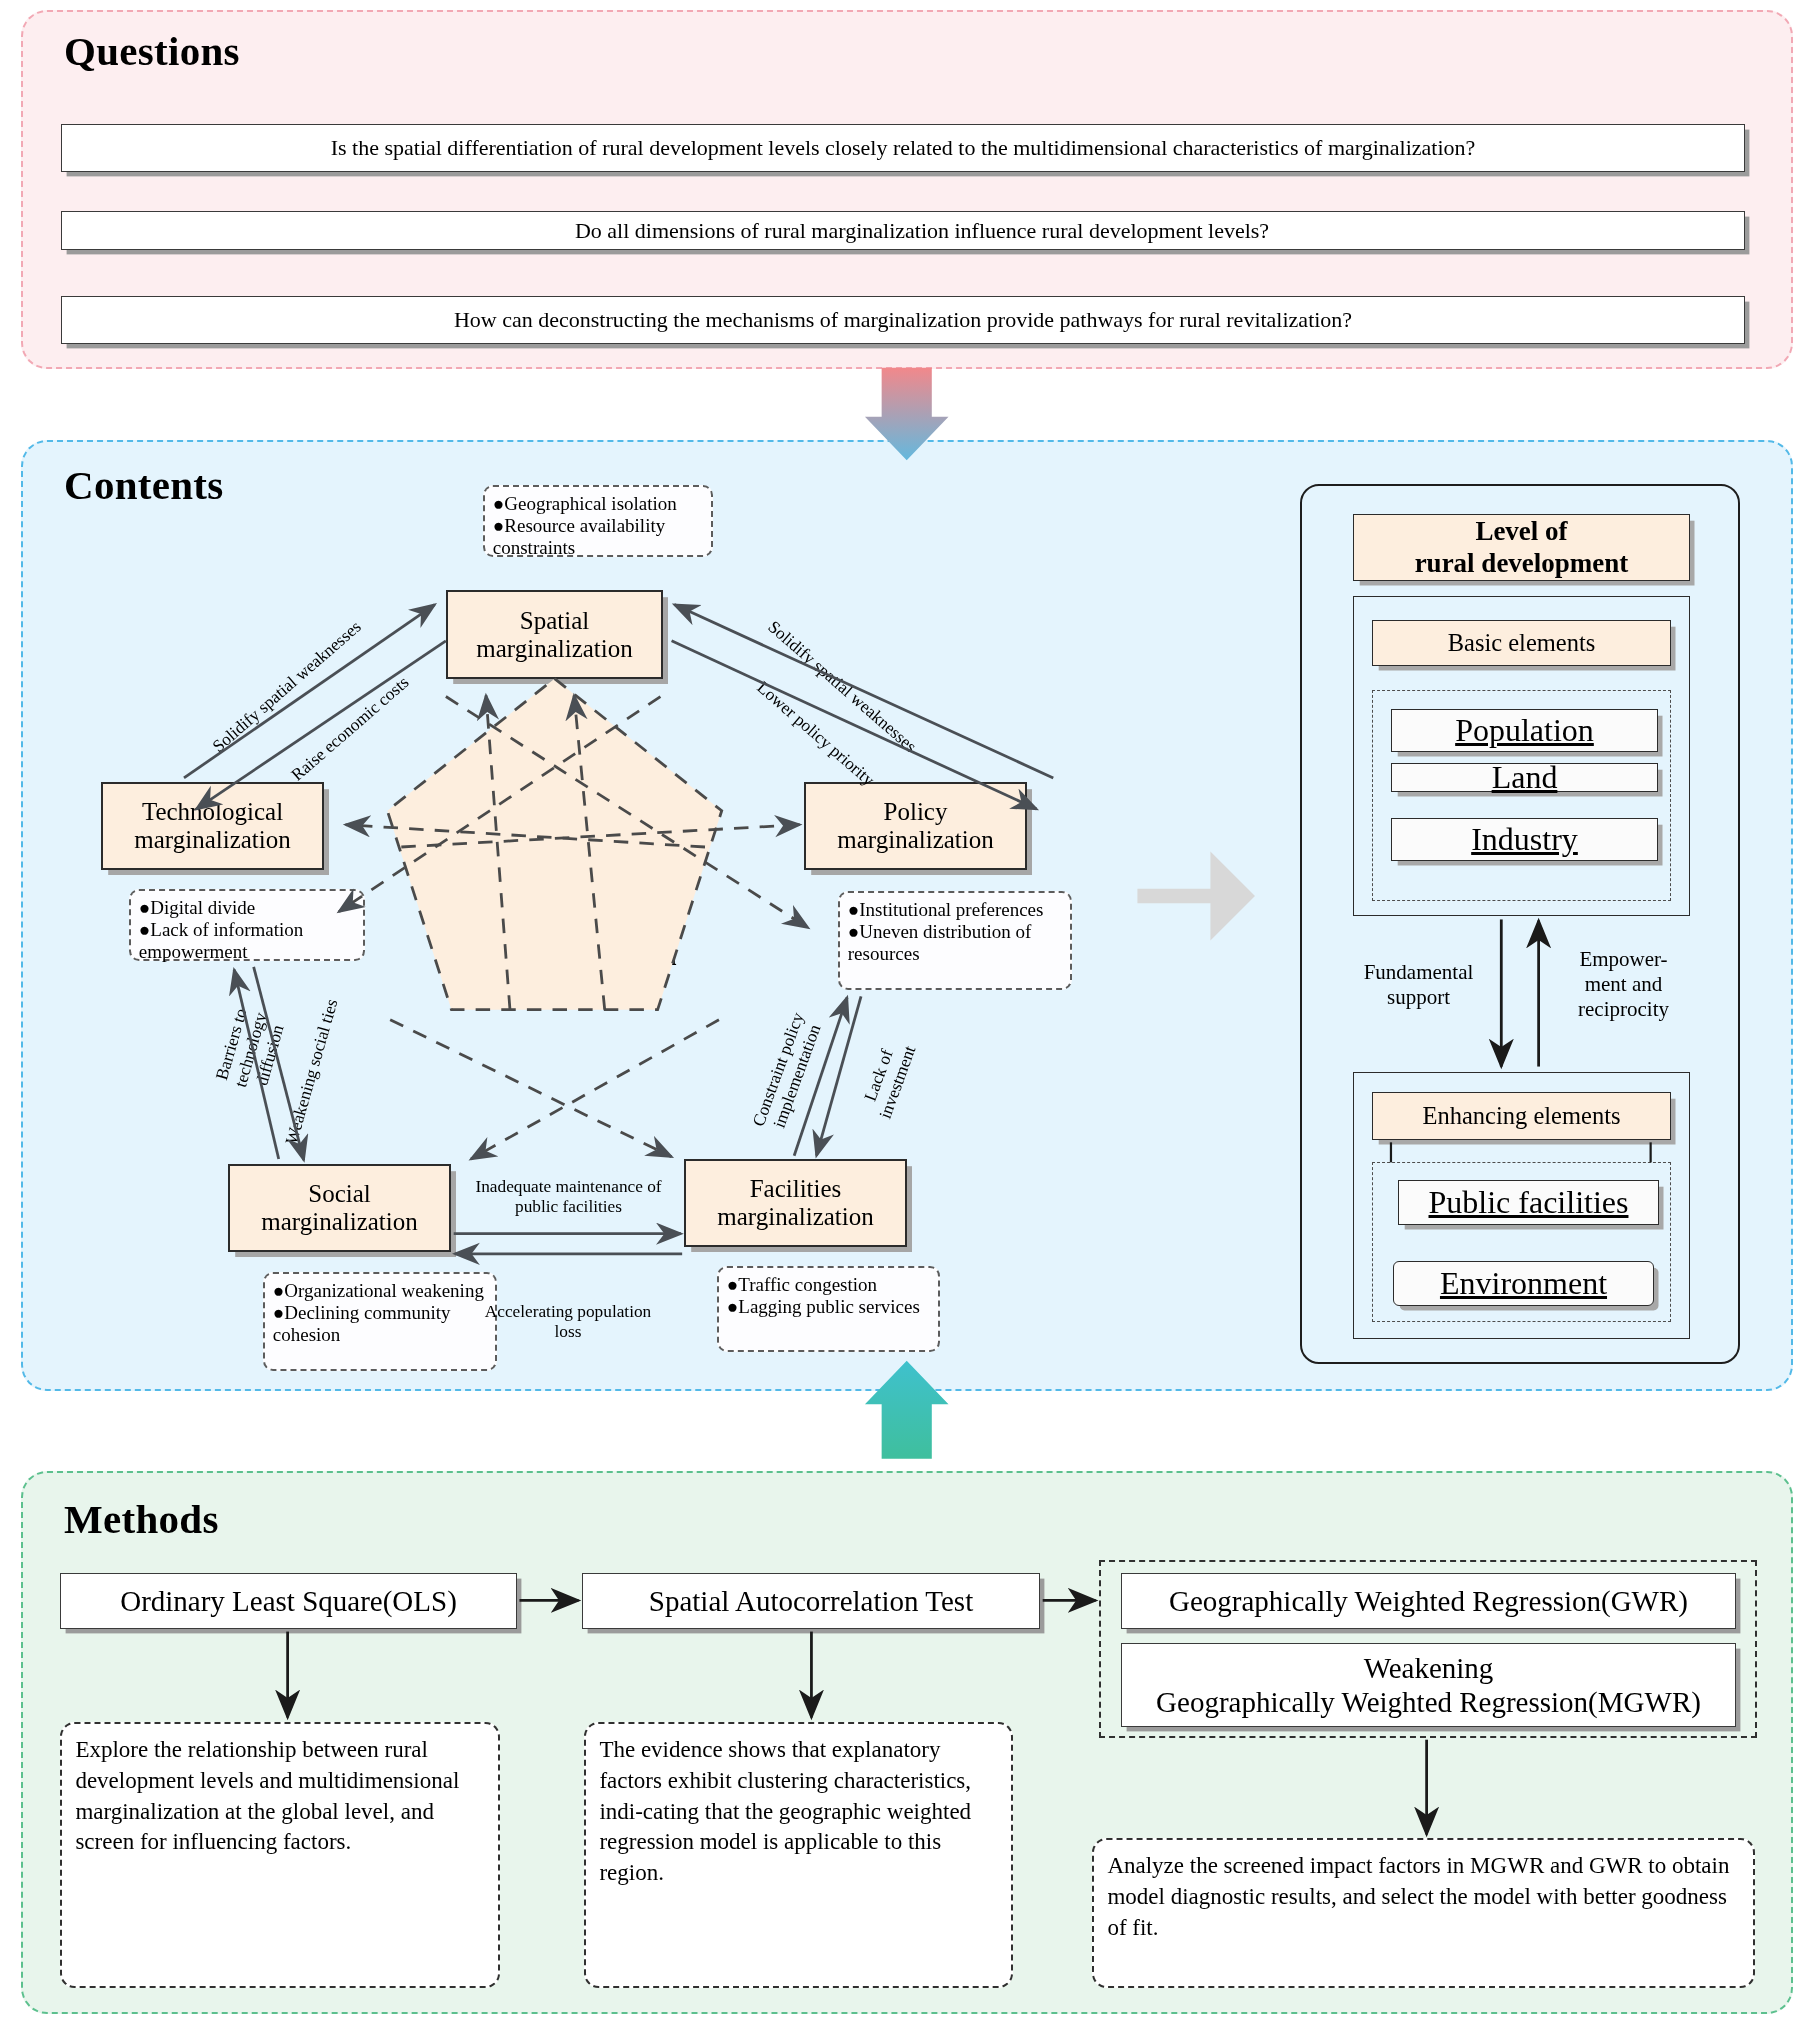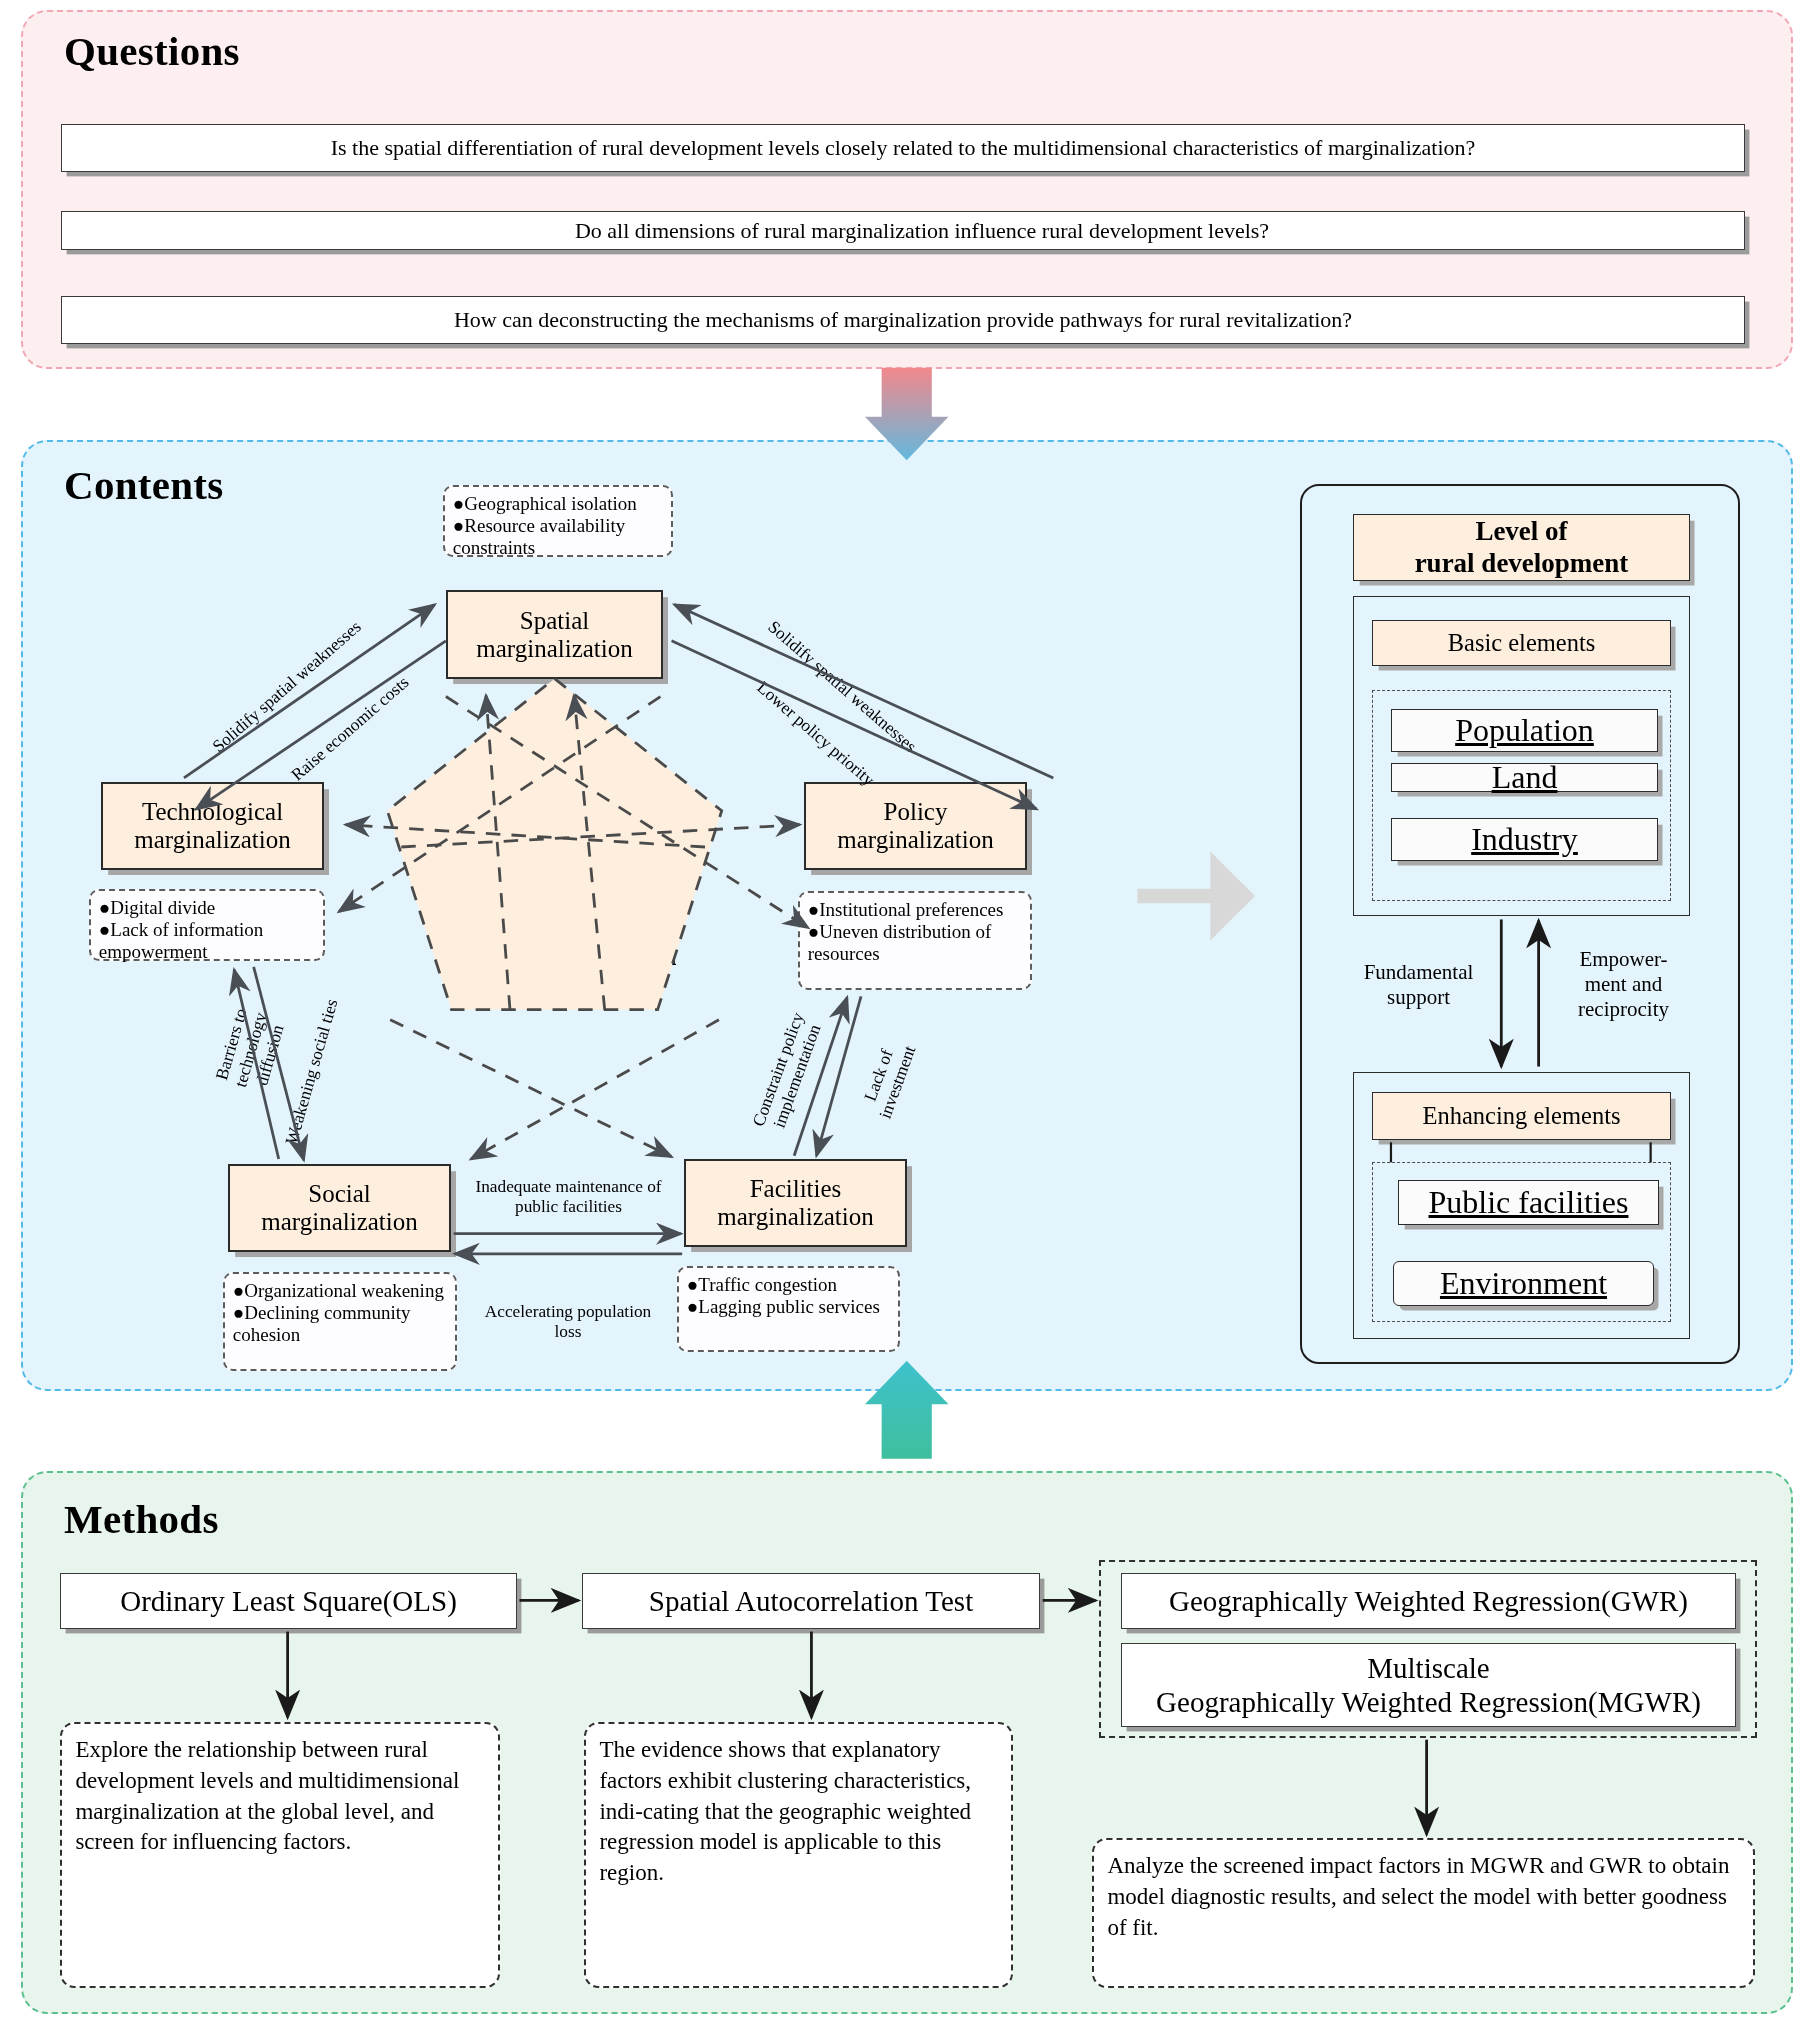--- a/index.html
+++ b/index.html
@@ -24,21 +24,21 @@
       display:flex;align-items:center;justify-content:center;
       font-size:22px;padding:0 10px;text-align:center;}
 
   
   .node{position:absolute;box-sizing:border-box;background:#fdeede;
       border:2.2px solid #2b2b2b;box-shadow:6.1px 6.1px 0 -1.1px #a6a6a6;
       display:flex;flex-direction:column;align-items:center;justify-content:center;
       font-size:25px;line-height:1.12;text-align:center;}
   .bullets{position:absolute;box-sizing:border-box;background:#fdfdff;
       border:2.2px dashed #5c5c5c;border-radius:10px;
-      font-size:19px;line-height:1.18;padding:5.6px 5.6px 5.6px 7.8px;}
+      font-size:19px;line-height:1.18;padding:5.6px 5.6px 5.6px 7.8px;margin-left:40px;}
   .bullets div{white-space:nowrap;}
   .bullets .wrap{white-space:normal;}
 
   .center-label{position:absolute;font-weight:bold;font-size:27px;
       text-align:center;line-height:1.2;}
 
   
   .elabel{position:absolute;font-size:17.3px;line-height:1.15;text-align:center;
       white-space:nowrap;}
   .elabel.two{white-space:normal;}
@@ -186,21 +186,21 @@
 <div class="panel panel-methods"></div>
 <div class="section-title" style="left:64px;top:1495px;">Methods</div>
 
 <div class="mbox" style="left:60px;top:1573px;width:457px;height:56px;">Ordinary Least Square(OLS)</div>
 <div class="mbox" style="left:582px;top:1573px;width:458px;height:56px;">Spatial Autocorrelation Test</div>
 
 <div class="mgroup" style="left:1099px;top:1560px;width:658px;height:178px;"></div>
 <div class="mbox" style="left:1121px;top:1573px;width:615px;height:56px;">Geographically Weighted Regression(GWR)</div>
 <div class="mbox" style="left:1121px;top:1643px;width:615px;height:84px;">
   <div>
-    <div>Multiscale</div>
+    <div>Weakening</div>
     <div>Geographically Weighted Regression(MGWR)</div>
   </div>
 </div>
 
 <div class="mdash" style="left:60px;top:1722px;width:440px;height:266px;">Explore the relationship between rural development levels and multidimensional marginalization at the global level, and screen for influencing factors.</div>
 <div class="mdash" style="left:584px;top:1722px;width:429px;height:266px;">The evidence shows that explanatory factors exhibit clustering characteristics, indi-cating that the geographic weighted regression model is applicable to this region.</div>
 <div class="mdash" style="left:1092px;top:1838px;width:663px;height:150px;">Analyze the screened impact factors in MGWR and GWR to obtain model diagnostic results, and select the model with better goodness of fit.</div>
 
 <svg class="overlay" viewBox="0 0 3255 3634" xmlns="http://www.w3.org/2000/svg">
   <defs>

